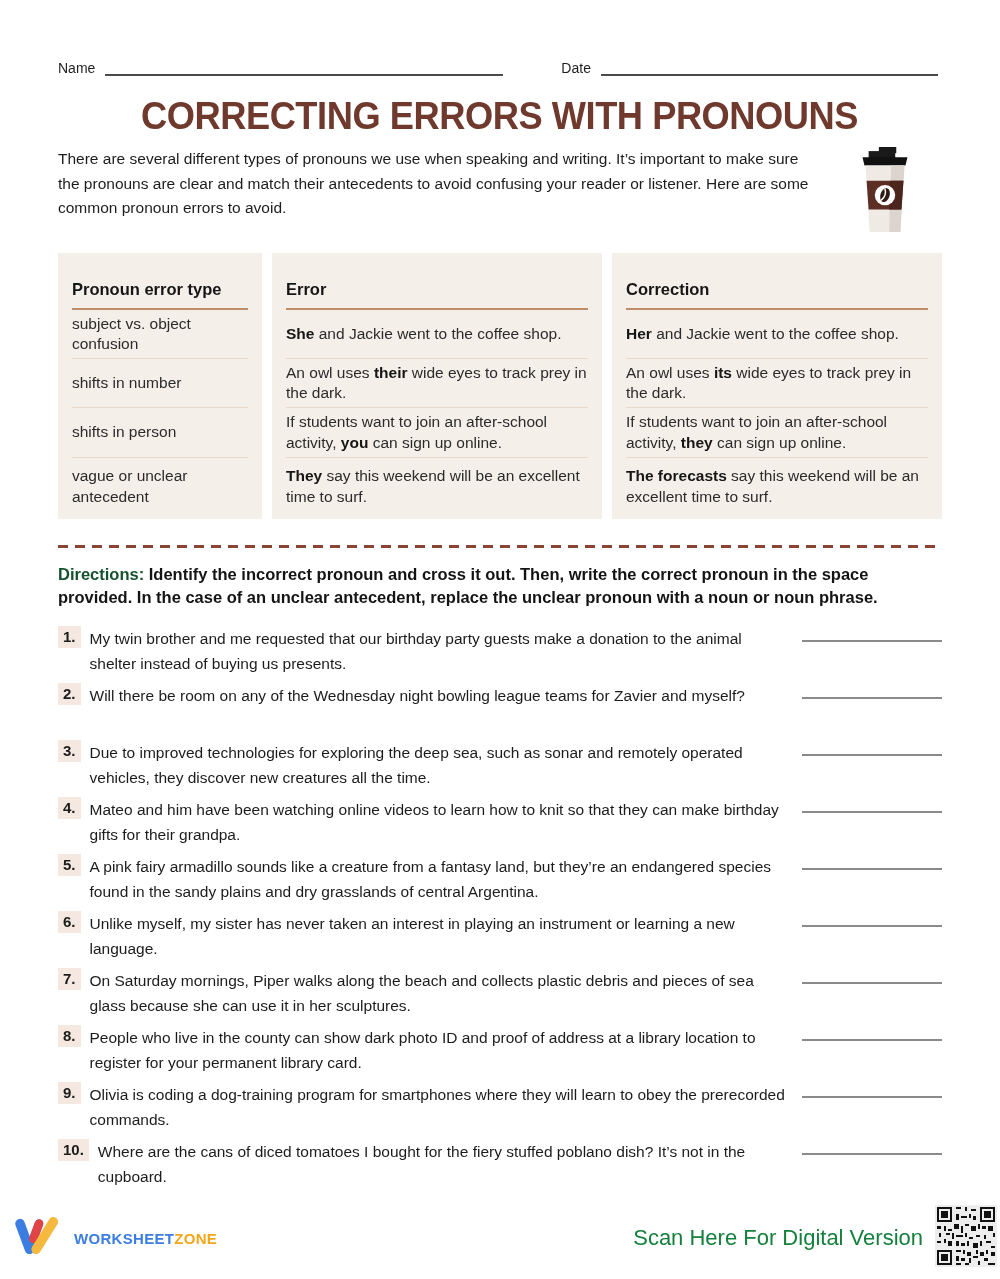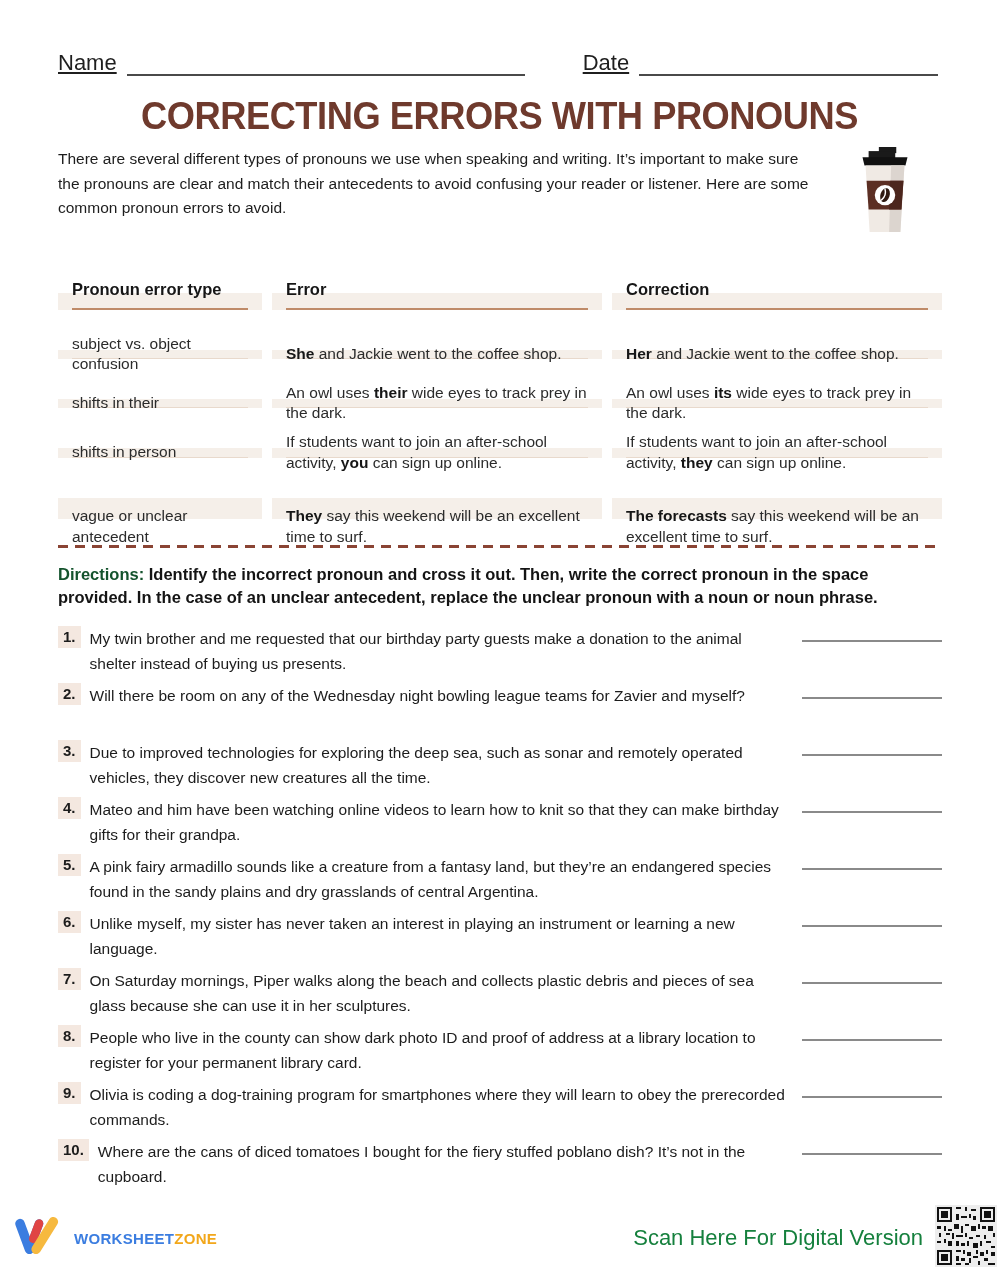--- a/index.html
+++ b/index.html
@@ -9,21 +9,21 @@
     width: 1000px; height: 1279px;
     background: #ffffff;
     font-family: "Liberation Sans", sans-serif;
     color: #222;
     overflow: hidden;
   }
   
   .header-row {
     display: flex; align-items: flex-end;
     padding: 50px 62px 0 58px;
-    font-size: 22px; color: #1f1f1f; text-decoration: underline;
+    font-size: 14px; color: #1f1f1f;
   }
   .write-line { border-bottom: 2px solid #4a4a4a; height: 26px; }
   .name-line { width: 398px; margin-left: 10px; }
   .hdr-spacer { width: 58px; }
   .date-line { flex: 1; margin-left: 10px; }
 
   
   .title-wrap { margin-top: 18px; text-align: center; }
   .page-title {
     display: inline-block;
@@ -38,21 +38,21 @@
   .coffee-wrap { margin-left: auto; margin-right: 24px; }
 
   
   .table-grid {
     margin: 16px 58px 0 58px;
     display: grid;
     grid-template-columns: 204px 330px 330px;
     grid-template-rows: 57px 49px 49px 50px 61px;
     column-gap: 10px;
   }
-  .cell { background: #f5efe9; padding: 0 14px; margin-top: 40px; }
+  .cell { background: #f5efe9; padding: 0 14px; }
   .cell-inner {
     height: 100%; display: flex; align-items: center;
     border-bottom: 1px solid #e8d9cc;
     font-size: 15.5px; line-height: 20.5px; color: #2b2b2b;
   }
   .cell.hdr .cell-inner {
     align-items: flex-end; padding-bottom: 9px;
     border-bottom: 2px solid #bf8b69;
     font-weight: bold; font-size: 16.5px; color: #161616;
   }
@@ -159,21 +159,21 @@
         </div>
       </div>
     <div class="cell">
         <div class="cell-inner">
           <span><span></span><b>Her</b><span> and Jackie went to the coffee shop.</span></span>
         </div>
       </div>
 
     <div class="cell">
         <div class="cell-inner">
-          <span>shifts in their</span>
+          <span>shifts in number</span>
         </div>
       </div>
     <div class="cell">
         <div class="cell-inner">
           <span><span>An owl uses </span><b>their</b><span> wide eyes to track prey in the dark.</span></span>
         </div>
       </div>
     <div class="cell">
         <div class="cell-inner">
           <span><span>An owl uses </span><b>its</b><span> wide eyes to track prey in the dark.</span></span>

